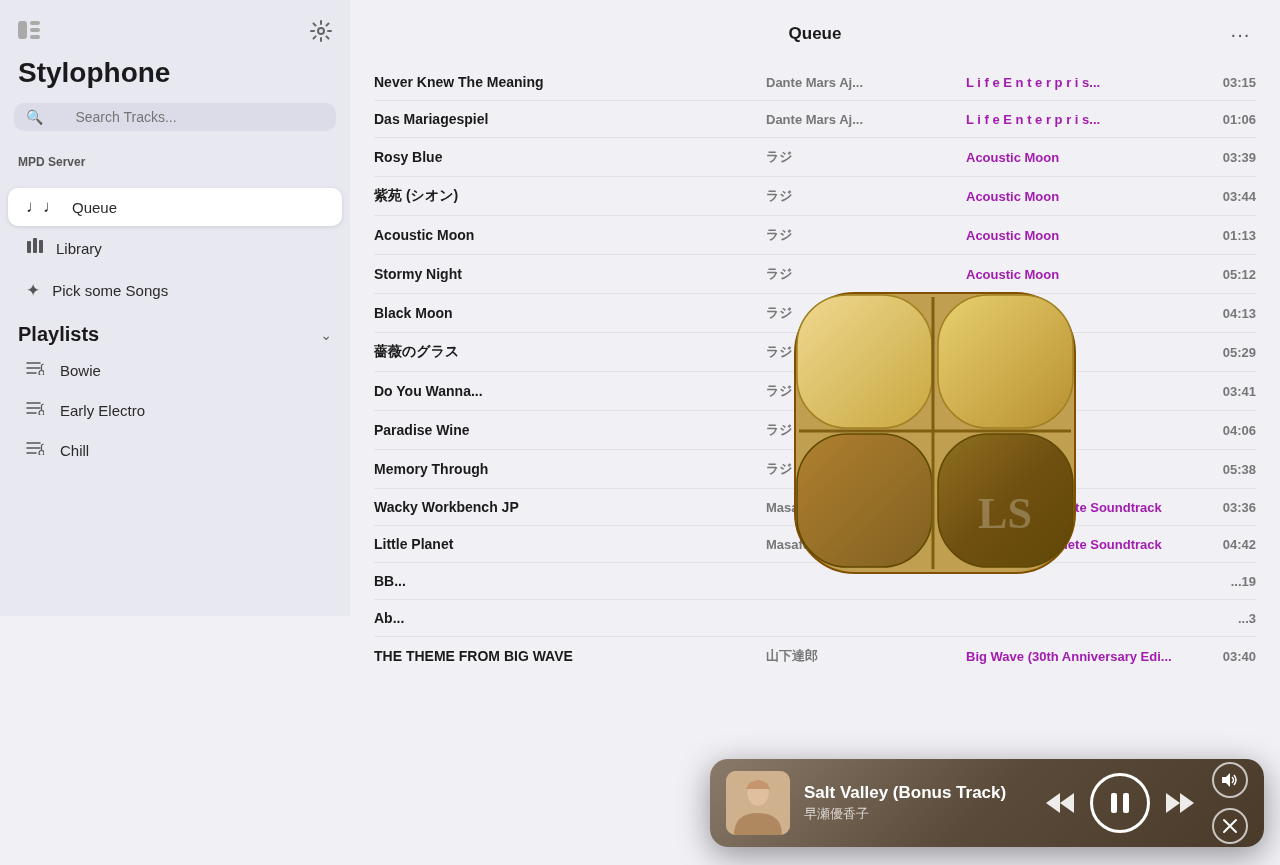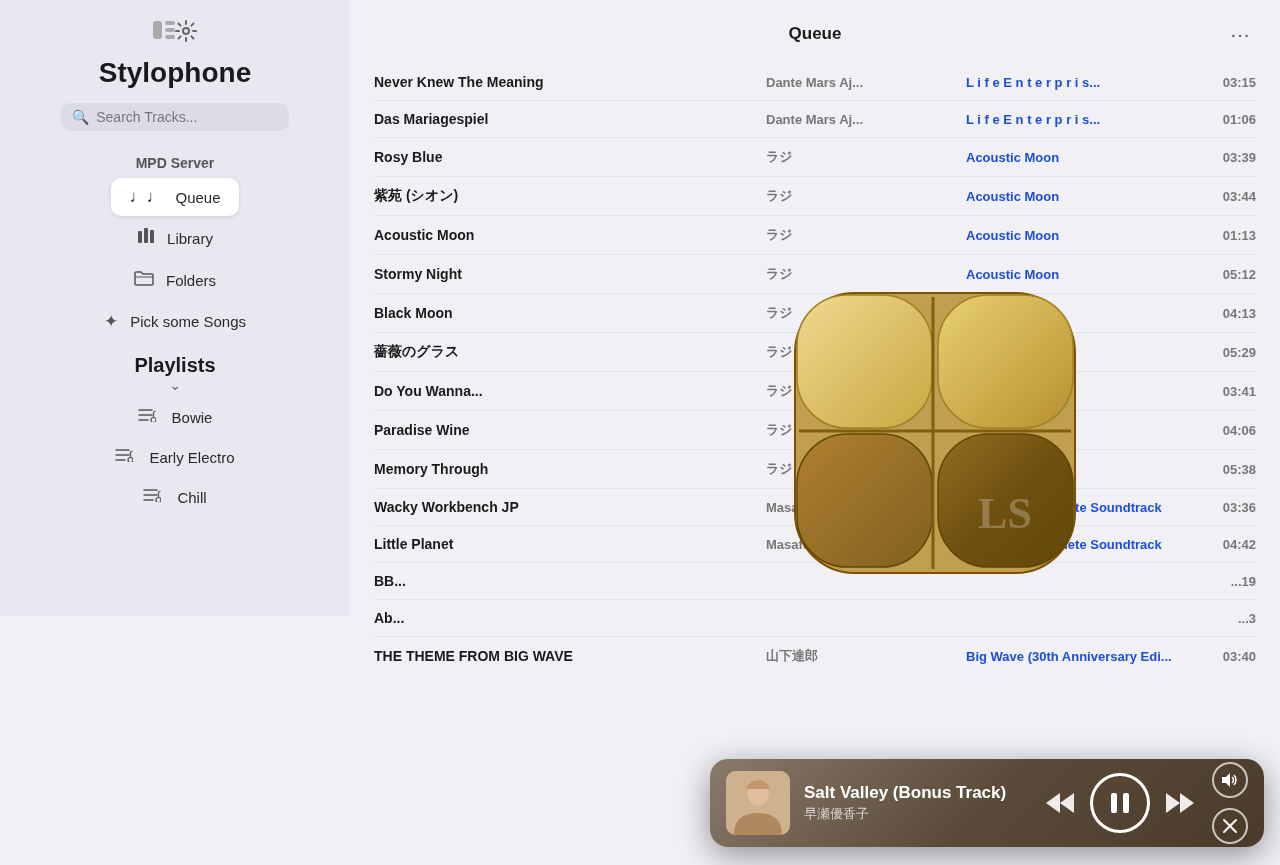--- a/index.html
+++ b/index.html
@@ -15,21 +15,20 @@
     
     #sidebar {
       width: 350px;
       min-width: 350px;
       background: #e8e8f0;
       display: flex;
       flex-direction: column;
       padding: 16px 0 0 0;
       height: 616px;
       position: relative;
-      align-items: center;
     }
     .sidebar-top-icons {
       display: flex;
       justify-content: space-between;
       padding: 4px 18px 12px 18px;
     }
     .sidebar-title {
       font-size: 28px;
       font-weight: 700;
       color: #1a1a1a;
@@ -46,24 +45,24 @@
     }
     .search-bar input {
       background: transparent;
       border: none;
       outline: none;
       font-size: 14px;
       color: #888;
       width: 100%;
     }
     .section-label {
-      font-size: 14px;
+      font-size: 12px;
       font-weight: 600;
       color: #555;
-      padding: 0 18px 6px 18px;
+      padding: 0 18px 18px 18px;
       margin-top: 4px;
     }
     .nav-item {
       display: flex;
       align-items: center;
       gap: 12px;
       padding: 9px 18px;
       font-size: 15px;
       color: #2a2a2a;
       cursor: pointer;
@@ -76,21 +75,20 @@
     }
     .nav-icon {
       font-size: 17px;
       color: #555;
     }
     .playlists-header {
       display: flex;
       align-items: center;
       justify-content: space-between;
       padding: 12px 18px 4px 18px;
-      flex-direction: column;
     }
     .playlists-title {
       font-size: 20px;
       font-weight: 700;
       color: #1a1a1a;
     }
     .chevron-icon {
       color: #666;
       font-size: 14px;
     }
@@ -167,21 +165,21 @@
     .track-artist {
       font-size: 13px;
       color: #777;
       white-space: nowrap;
       overflow: hidden;
       text-overflow: ellipsis;
       padding-right: 4px;
     }
     .track-album {
       font-size: 13px;
-      color: #1d4ed8;
+      color: #a21caf;
       white-space: nowrap;
       overflow: hidden;
       text-overflow: ellipsis;
       padding-right: 12px;
     }
     .track-duration {
       font-size: 13px;
       color: #777;
       text-align: right;
     }
@@ -319,47 +317,38 @@
         <circle cx="11" cy="11" r="3" stroke="#666" stroke-width="2"></circle>
         <path d="M11 1v3M11 18v3M1 11h3M18 11h3M3.5 3.5l2.1 2.1M16.4 16.4l2.1 2.1M3.5 18.5l2.1-2.1M16.4 5.6l2.1-2.1" stroke="#666" stroke-width="2" stroke-linecap="round"></path>
       </svg>
     </button>
   </div>
 
   <div class="sidebar-title">Stylophone</div>
 
   <div class="search-bar">
     <span style="color:#999;font-size:14px;">🔍</span>
-    <input type="text" style="background: transparent; border: none; outline: none; font-size: 14px; color: rgb(136, 136, 136); width: 100%;" placeholder="Search Tracks...">
+    <input type="text" style="background: transparent; border: none; outline: none; font-size: 14px; color: rgb(136, 136, 136); width: 100%; margin-left: 26px;" placeholder="Search Tracks...">
   </div>
 
   <div class="section-label">MPD Server</div>
 
   <div class="nav-item active">
     <span style="font-size:17px;">♩♩</span>
     <span>Queue</span>
   </div>
   <div class="nav-item">
     <span style="font-size:17px;">
       <svg width="18" height="18" viewBox="0 0 18 18" fill="none">
         <rect x="1" y="4" width="4" height="12" rx="1" fill="#555"></rect>
         <rect x="7" y="1" width="4" height="15" rx="1" fill="#555"></rect>
         <rect x="13" y="3" width="4" height="13" rx="1" fill="#555"></rect>
       </svg>
     </span>
     <span>Library</span>
-  </div>
-  <div class="nav-item">
-    <span style="font-size:17px;">
-      <svg width="20" height="16" viewBox="0 0 20 16" fill="none">
-        <path d="M1 3a1 1 0 011-1h5l2 2h9a1 1 0 011 1v9a1 1 0 01-1 1H2a1 1 0 01-1-1V3z" stroke="#555" stroke-width="1.5" fill="none"></path>
-        <path d="M1 7h18" stroke="#555" stroke-width="1"></path>
-      </svg>
-    </span>
-    <span>Folders</span>
   </div>
   <div class="nav-item">
     <span style="font-size:17px; color:#555;">✦</span>
     <span>Pick some Songs</span>
   </div>
 
   <div class="playlists-header">
     <span class="playlists-title">Playlists</span>
     <span class="chevron-icon">⌄</span>
   </div>

